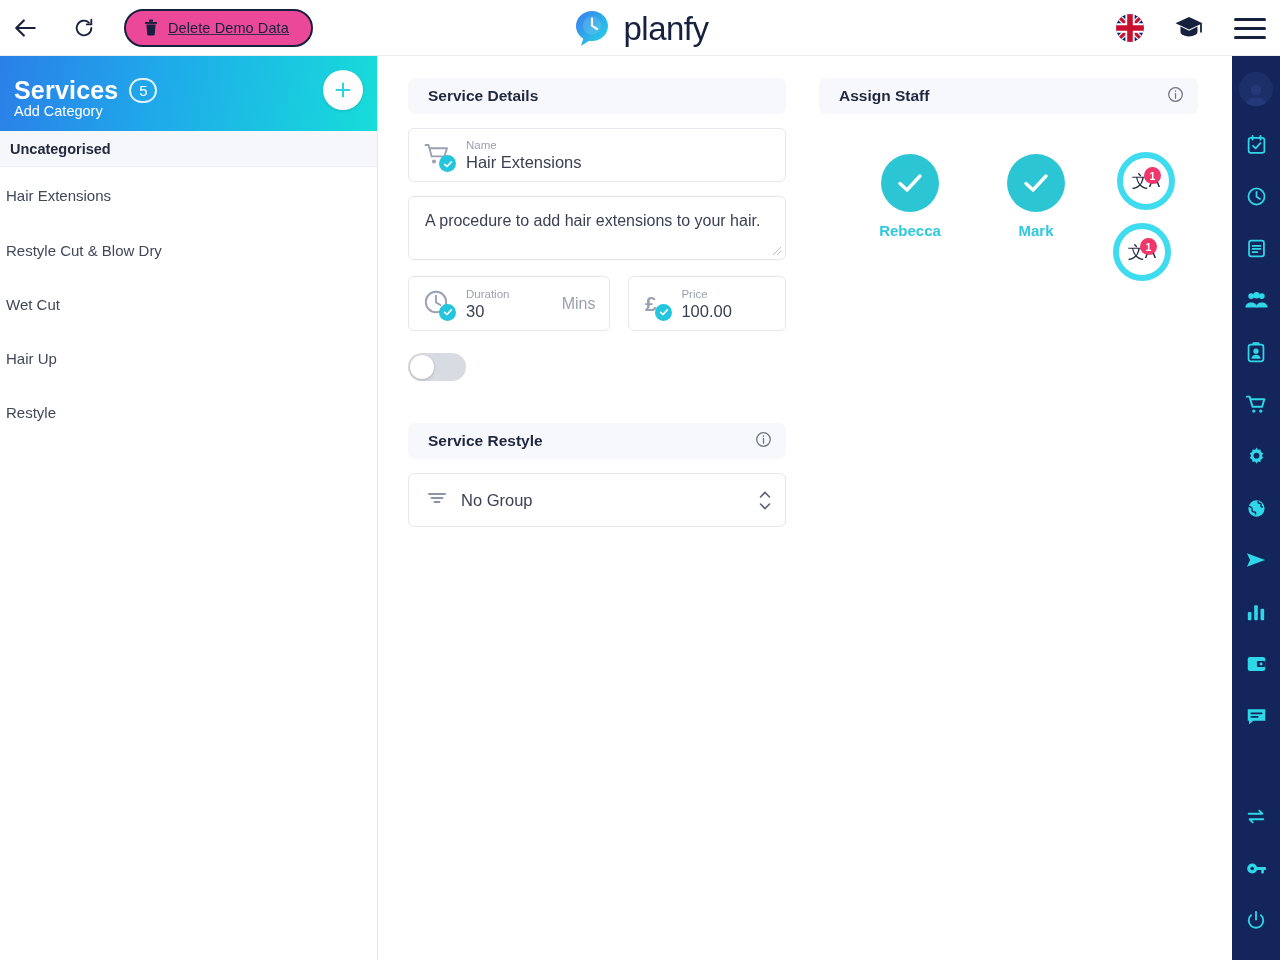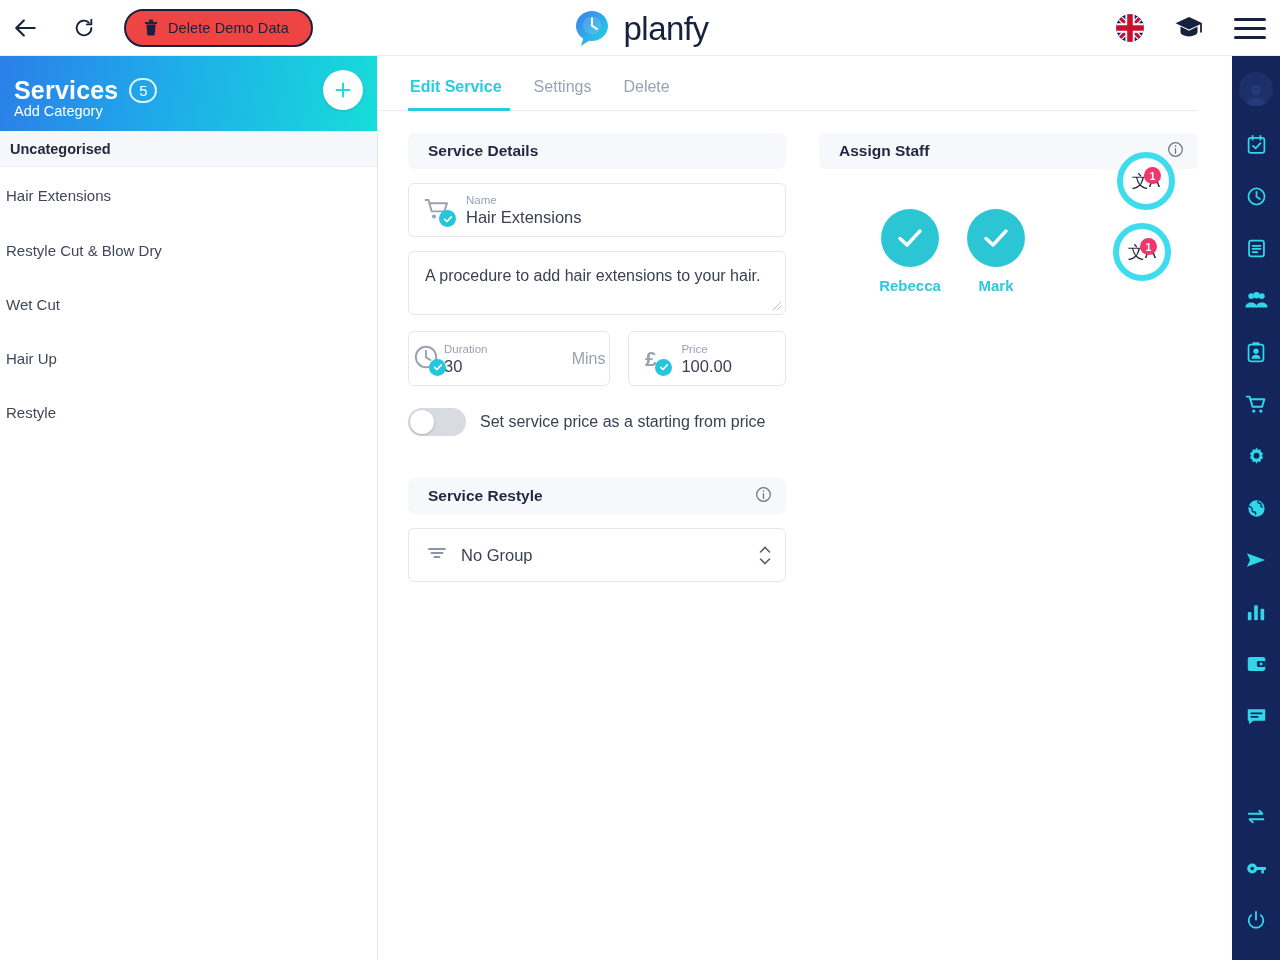--- a/index.html
+++ b/index.html
@@ -29,21 +29,22 @@
   #reload-btn { margin-left: 18px; }
   #delete-demo-btn {
     margin-left: 20px;
     height: 38px;
     border: 2px solid #16213e;
     border-radius: 19px;
     display: flex; align-items: center;
     padding: 0 22px 0 18px;
     gap: 10px;
     cursor: pointer;
-    background: #ef4444;
+    background: #ec4899;
+    text-decoration: underline;
   }
   #delete-demo-btn .label {
     font-size: 14.5px; color: #16213e; letter-spacing: .1px; white-space: nowrap;
   }
   #brand {
     position: absolute; left: 0; right: 0; top: 0; height: 56px;
     display: flex; align-items: center; justify-content: center;
     gap: 10px; pointer-events: none;
   }
   #brand-name {
@@ -166,21 +167,21 @@
     margin-top: 14px; height: 64px; padding: 14px 16px;
     font-size: 16px; color: #3a4153; line-height: 20px;
     position: relative; overflow: hidden;
   }
   #resize-handle {
     position: absolute; right: 3px; bottom: 3px; width: 10px; height: 10px;
     cursor: nwse-resize;
   }
 
   #dur-price-row { display: flex; gap: 18px; margin-top: 16px; }
-  #duration-field { width: 203px; height: 55px; display: flex; align-items: center; padding: 0 4px; gap: 1px; }
+  #duration-field { width: 203px; height: 55px; display: flex; align-items: center; padding: 0 14px; gap: 13px; }
   #price-field { width: 158px; height: 55px; display: flex; align-items: center; padding: 0 14px; gap: 12px; }
   #mins-label { margin-left: auto; font-size: 16px; color: #9aa1b0; }
 
   #toggle-row { display: flex; align-items: center; gap: 14px; margin-top: 22px; }
   #price-toggle {
     width: 58px; height: 28px; border-radius: 14px; background: #d8dbe2;
     position: relative; cursor: pointer; flex: none;
   }
   #price-toggle .knob {
     position: absolute; left: 2px; top: 2px;
@@ -212,21 +213,21 @@
   #translate-desc-btn { left: 735px; top: 167px; }
   .translate-glyph { font-size: 17px; color: #1f2740; line-height: 1; position: relative; }
   .tr-badge {
     position: absolute; right: 8px; top: 9px;
     width: 17px; height: 17px; border-radius: 50%;
     background: #f0366b; color: #fff; font-size: 10.5px; font-weight: bold;
     display: flex; align-items: center; justify-content: center;
   }
 
   
-  #staff-list { display: flex; padding: 26px 0 0 48px; }
+  #staff-list { display: flex; gap: 40px; padding: 26px 0 0 48px; }
   .staff { width: 86px; text-align: center; cursor: pointer; }
   .staff-avatar {
     width: 58px; height: 58px; border-radius: 50%; background: #2cc5d4;
     margin: 0 auto 10px auto; display: flex; align-items: center; justify-content: center;
   }
   .staff-name { font-size: 15px; font-weight: bold; color: #2fc8dd; }
 
   
   #rail {
     position: absolute; top: 56px; right: 0;
@@ -345,25 +346,20 @@
     <div class="service-item">Hair Extensions</div>
     <div class="service-item">Restyle Cut &amp; Blow Dry</div>
     <div class="service-item">Wet Cut</div>
     <div class="service-item">Hair Up</div>
     <div class="service-item">Restyle</div>
   </div>
 </div>
 
 <div id="main">
 
-  <div id="tabs">
-    <div class="tab active">Edit Service</div>
-    <div class="tab">Settings</div>
-    <div class="tab">Delete</div>
-  </div>
 
   <div id="columns">
 
     <div class="col-left">
 
       <div class="panel-head">
         <span class="title">Service Details</span>
       </div>
 
       <div class="field name-field">
@@ -430,21 +426,20 @@
             <span class="field-label">Price</span>
             <span class="field-value">100.00</span>
           </span>
         </div>
       </div>
 
       <div id="toggle-row">
         <span id="price-toggle">
           <span class="knob"></span>
         </span>
-        <span id="toggle-label">Set service price as a starting from price</span>
       </div>
 
       <div id="category-panel">
         <div class="panel-head">
           <span class="title">Service Restyle</span>
           <span class="info-icon">
             <svg width="17" height="17" viewBox="0 0 20 20" fill="none" stroke="#6e7585" stroke-width="1.5">
               <circle cx="10" cy="10" r="8"></circle>
                 <line x1="10" y1="9" x2="10" y2="14.5" stroke-linecap="round"></line>
               <circle cx="10" cy="6" r="0.95" fill="#6e7585" stroke="none"></circle>

